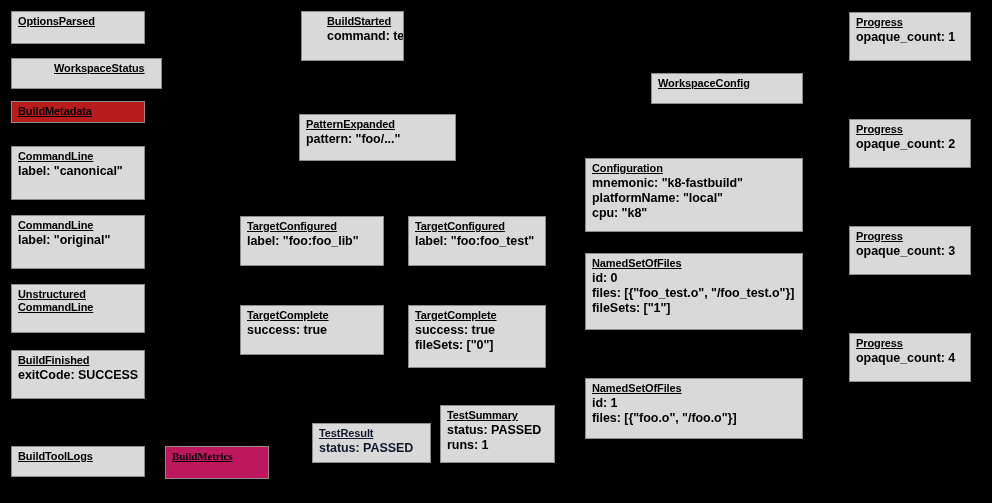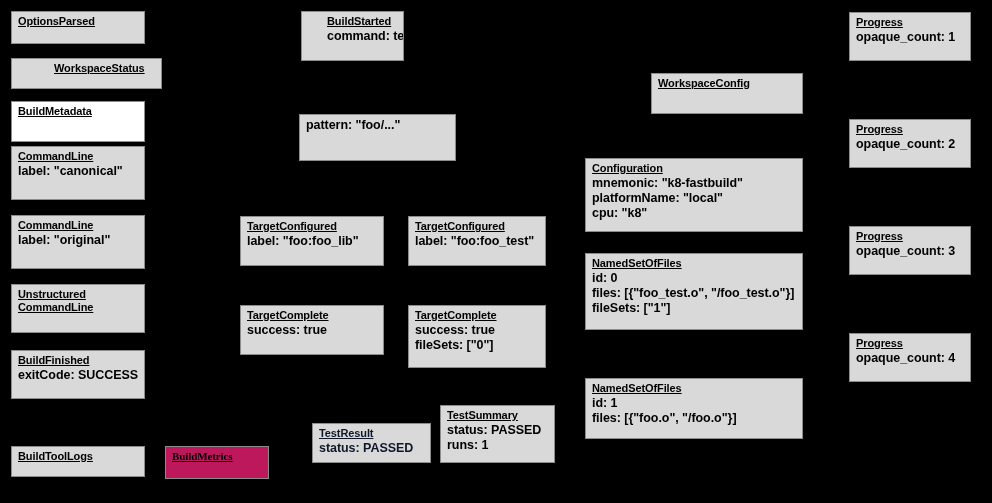--- a/index.html
+++ b/index.html
@@ -65,21 +65,21 @@
 
 <div id="graph-canvas">
     <div class="node" style="left: 11px; top: 11px; width: 134px; height: 33px; background: rgb(217, 217, 217); border-color: rgb(140, 140, 140); color: rgb(0, 0, 0);">
       <span class="node-title">OptionsParsed</span>
       <span class="node-fields"></span>
     </div>
     <div class="node" style="left: 11px; top: 58px; width: 151px; height: 31px; background: rgb(217, 217, 217); border-color: rgb(140, 140, 140); color: rgb(0, 0, 0); padding-left: 42px;">
       <span class="node-title">WorkspaceStatus</span>
       <span class="node-fields"></span>
     </div>
-    <div class="node" style="left: 11px; top: 101px; width: 134px; height: 41px; background: #ffffff; border-color: rgb(140, 140, 140); color: rgb(0, 0, 0);">
+    <div class="node" style="left: 11px; top: 101px; width: 134px; height: 22px; background: #b91c1c; border-color: rgb(140, 140, 140); color: rgb(0, 0, 0);">
       <span class="node-title">BuildMetadata</span>
       <span class="node-fields"></span>
     </div>
     <div class="node" style="left: 11px; top: 146px; width: 134px; height: 54px; background: rgb(217, 217, 217); border-color: rgb(140, 140, 140); color: rgb(0, 0, 0);">
       <span class="node-title">CommandLine</span>
       <span class="node-fields">
         <span class="node-field">label: "canonical"</span>
       </span>
     </div>
     <div class="node" style="left: 11px; top: 215px; width: 134px; height: 54px; background: rgb(217, 217, 217); border-color: rgb(140, 140, 140); color: rgb(0, 0, 0);">
@@ -107,20 +107,21 @@
       <span class="node-title">BuildMetrics</span>
       <span class="node-fields"></span>
     </div>
     <div class="node" style="left: 301px; top: 11px; width: 103px; height: 50px; background: rgb(217, 217, 217); border-color: rgb(140, 140, 140); color: rgb(0, 0, 0); padding-left: 25px;">
       <span class="node-title">BuildStarted</span>
       <span class="node-fields">
         <span class="node-field">command: test</span>
       </span>
     </div>
     <div class="node" style="left: 299px; top: 114px; width: 157px; height: 47px; background: rgb(217, 217, 217); border-color: rgb(140, 140, 140); color: rgb(0, 0, 0);">
+      <span class="node-title">PatternExpanded</span>
       <span class="node-fields">
         <span class="node-field">pattern: "foo/..."</span>
       </span>
     </div>
     <div class="node" style="left: 240px; top: 216px; width: 144px; height: 50px; background: rgb(217, 217, 217); border-color: rgb(140, 140, 140); color: rgb(0, 0, 0);">
       <span class="node-title">TargetConfigured</span>
       <span class="node-fields">
         <span class="node-field">label: "foo:foo_lib"</span>
       </span>
     </div>
@@ -149,21 +150,21 @@
         <span class="node-field">status: PASSED</span>
       </span>
     </div>
     <div class="node" style="left: 440px; top: 405px; width: 115px; height: 58px; background: rgb(217, 217, 217); border-color: rgb(140, 140, 140); color: rgb(0, 0, 0);">
       <span class="node-title">TestSummary</span>
       <span class="node-fields">
         <span class="node-field">status: PASSED</span>
         <span class="node-field">runs: 1</span>
       </span>
     </div>
-    <div class="node" style="left: 651px; top: 73px; width: 152px; height: 41px; background: rgb(217, 217, 217); border-color: rgb(140, 140, 140); color: rgb(0, 0, 0);">
+    <div class="node" style="left: 651px; top: 73px; width: 152px; height: 31px; background: rgb(217, 217, 217); border-color: rgb(140, 140, 140); color: rgb(0, 0, 0);">
       <span class="node-title">WorkspaceConfig</span>
       <span class="node-fields"></span>
     </div>
     <div class="node" style="left: 585px; top: 158px; width: 218px; height: 74px; background: rgb(217, 217, 217); border-color: rgb(140, 140, 140); color: rgb(0, 0, 0);">
       <span class="node-title">Configuration</span>
       <span class="node-fields">
         <span class="node-field">mnemonic: "k8-fastbuild"</span>
         <span class="node-field">platformName: "local"</span>
         <span class="node-field">cpu: "k8"</span>
       </span>

